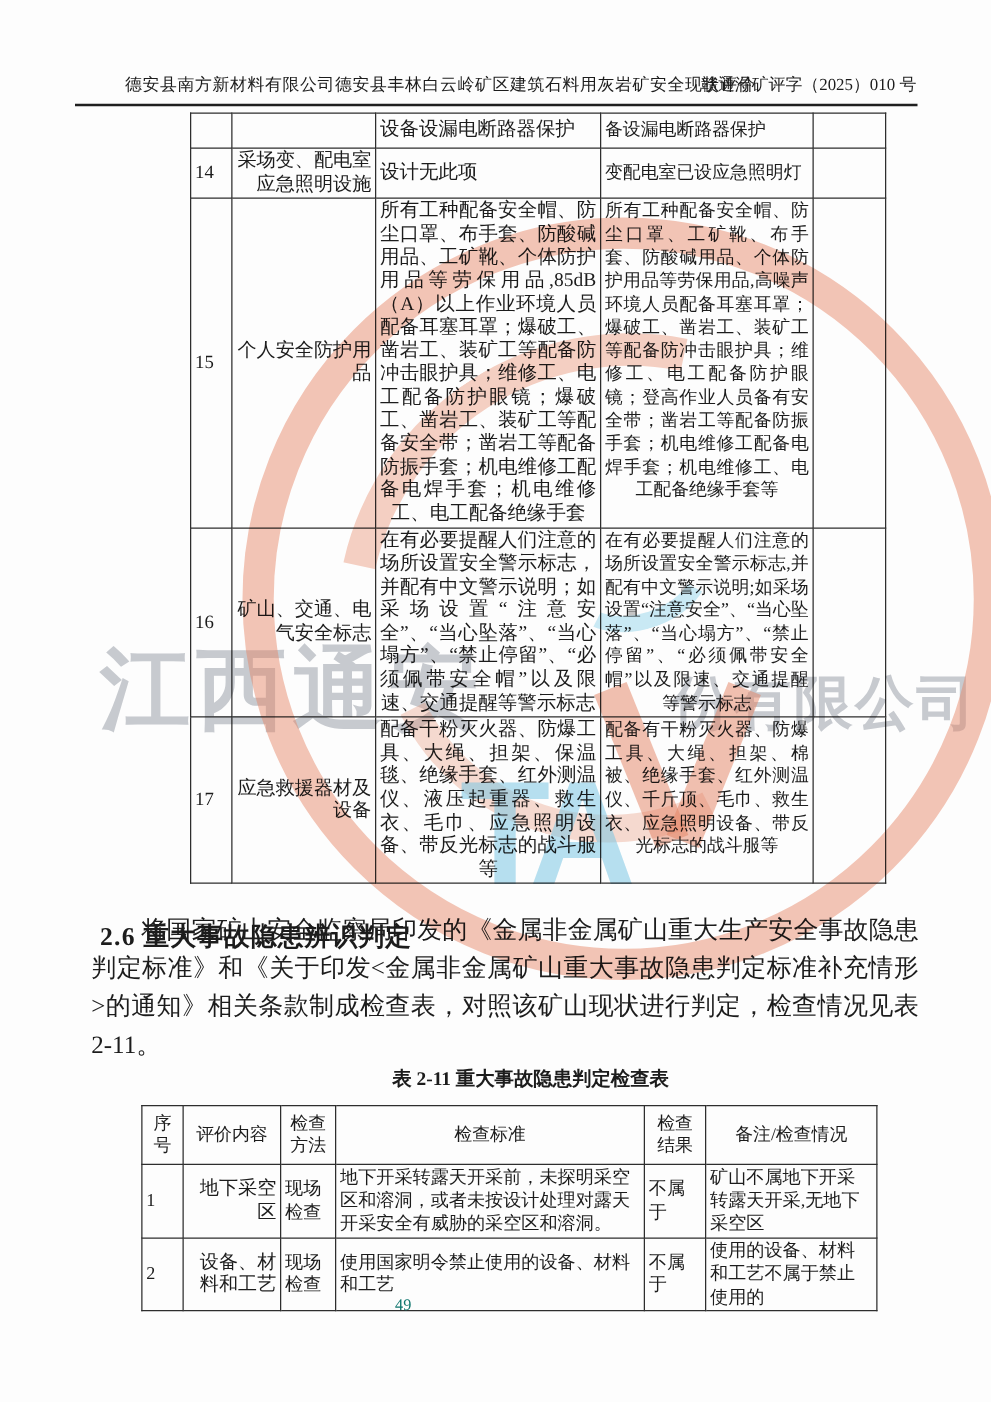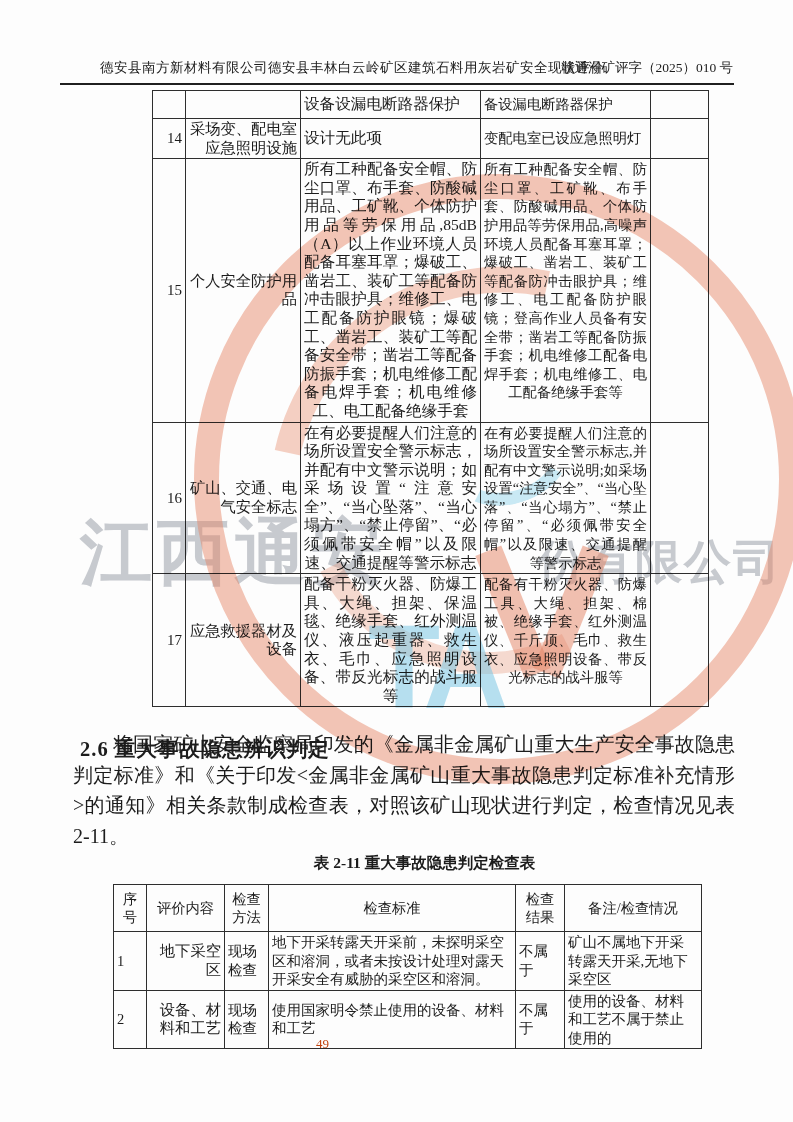--- a/index.html
+++ b/index.html
@@ -11,39 +11,39 @@
   .hdr-left{position:absolute;left:100px;top:59px;font-size:13.5px;letter-spacing:0.5px;}
   .hdr-right{position:absolute;right:60px;top:59px;font-size:13.5px;}
   .hdr-rule{position:absolute;left:60px;top:83px;width:674px;height:0;border-top:2px solid #1f1f1f;}
 
   
   table{border-collapse:collapse;table-layout:fixed;}
   td,th{border:1px solid #2e2e2e;padding:1px 3px;font-weight:normal;
         word-break:break-all;overflow:hidden;}
   .t-top{position:absolute;left:152px;top:90px;width:556px;font-size:15.5px;}
   .t-top td{line-height:18.6px;}
-  .c-no{text-align:right;vertical-align:middle;font-size:15px;}
+  .c-no{text-align:left;vertical-align:middle;font-size:15px;}
   .c-item{text-align:right;vertical-align:middle;font-size:15.3px;line-height:19px;}
   .c-long{vertical-align:top;text-align:justify;text-align-last:center;}
   .c-std{font-size:15.6px;}
   .c-act{font-size:14.3px;line-height:18.8px;margin-left:18px;}
   .c-center{text-align:left;vertical-align:middle;}
 
   
   .sec-h{position:absolute;left:80px;top:695px;font-size:20.5px;font-weight:bold;letter-spacing:1px;margin-top:40px;}
   .sec-p{position:absolute;left:73px;top:729px;width:662px;font-size:20px;line-height:30.5px;
          text-align:justify;text-indent:2em;}
   .tbl-caption{position:absolute;left:0;top:853px;width:793px;text-align:center;
                font-size:15.5px;font-weight:bold;padding-left:28px;}
 
   .t-check{position:absolute;left:113px;top:884px;width:588px;font-size:14.5px;}
   .t-check td{line-height:18.5px;}
   .t-check .hd{text-align:center;vertical-align:middle;font-size:14.3px;height:44px;}
 
-  .pageno{position:absolute;left:0;top:1036px;width:645px;text-align:center;font-size:13px;color:#c2410c;}
+  .pageno{position:absolute;left:0;top:1036px;width:645px;text-align:center;font-size:13px;color:#0f766e;}
 
   
   .wm-layer{position:absolute;inset:0;pointer-events:none;z-index:3;mix-blend-mode:multiply;}
   .wm-ring{position:absolute;left:194px;top:174px;width:560px;height:560px;border-radius:50%;
            border:25px solid rgba(231,136,104,0.48);}
   .wm-arc1{position:absolute;left:268px;top:268px;width:410px;height:400px;border-radius:50%;
            border:26px solid transparent;border-top-color:rgba(233,146,115,0.42);
            transform:rotate(-33deg);}
   .wm-arc2{position:absolute;left:300px;top:300px;width:330px;height:330px;border-radius:50%;
            border:22px solid transparent;border-bottom-color:rgba(233,150,120,0.34);

